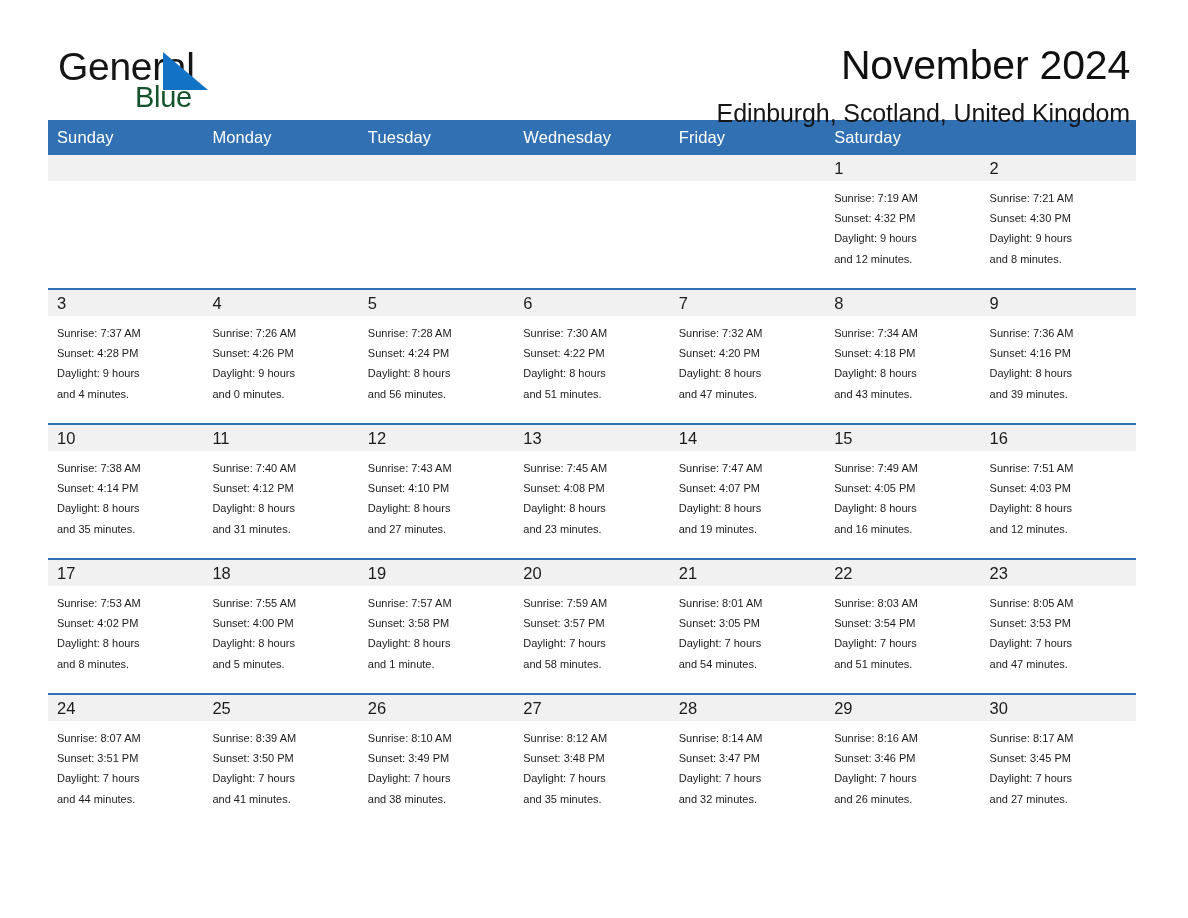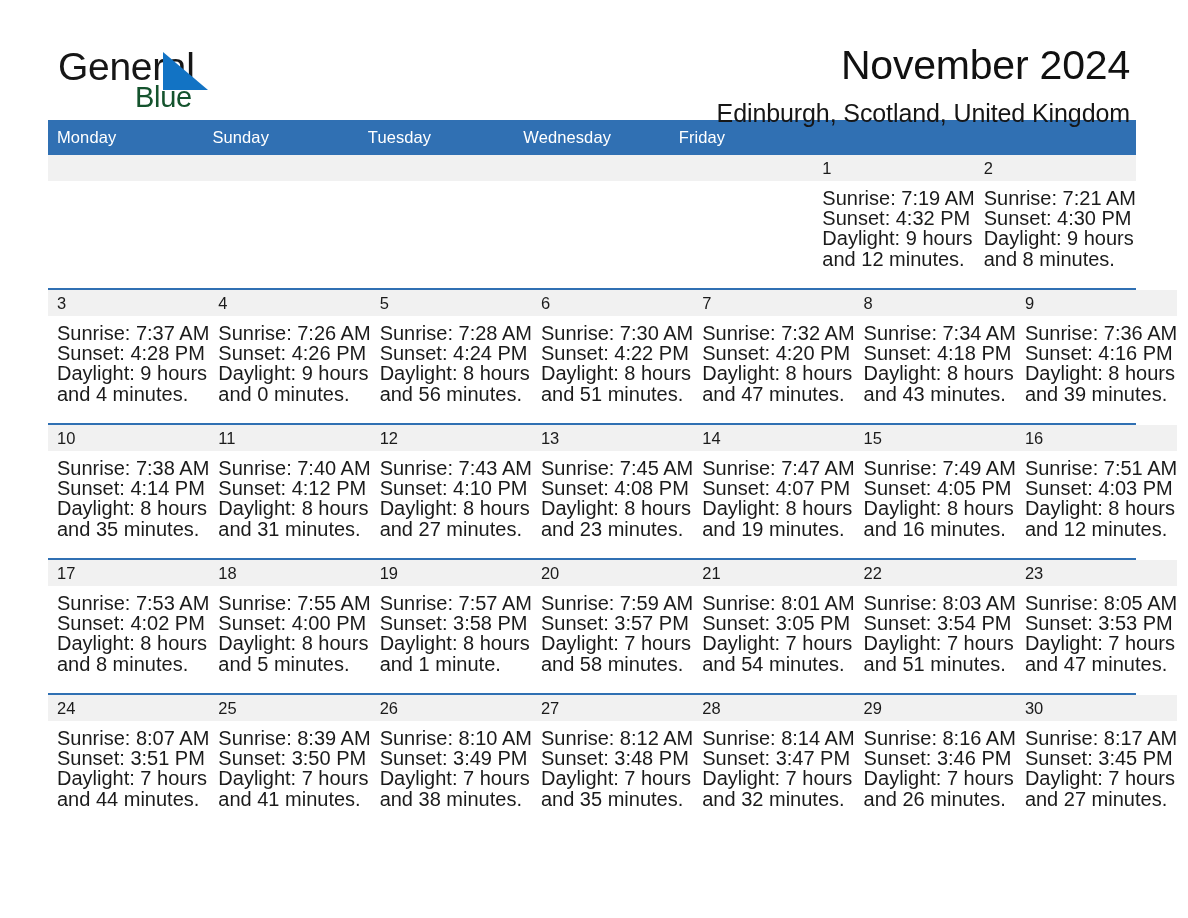--- a/index.html
+++ b/index.html
@@ -121,21 +121,21 @@
     background: #f1f1f1;
     height: 26px;
     box-sizing: border-box;
     padding: 3px 0 0 9px;
     font-size: 16.5px;
     line-height: 21px;
     color: #1b1b1b;
   }
   .day-body {
     padding: 7px 0 0 9px;
-    font-size: 20px;
+    font-size: 11px;
     line-height: 20.2px;
     color: #1b1b1b;
   }
   .day-body div {
     white-space: nowrap;
   }
   .day-cell.empty .day-body { visibility: hidden; }
 </style>
 </head>
 <body>
@@ -157,25 +157,26 @@
     <div class="title-block">
       <h1 class="cal-title">November 2024</h1>
       <h2 class="cal-subtitle">Edinburgh, Scotland, United Kingdom</h2>
     </div>
 
   </div>
 
   <div class="calendar">
 
     <div class="weekdays">
+      <div class="weekday">Sunday</div>
       <div class="weekday">Monday</div>
-      <div class="weekday">Sunday</div>
       <div class="weekday">Tuesday</div>
       <div class="weekday">Wednesday</div>
       <div class="weekday">Friday</div>
+      <div class="weekday">Saturday</div>
     </div>
 
     <div id="weeks-container">
         <div class="week">
           <div class="day-cell empty">
             <div class="day-num-band"></div>
             <div class="day-body">
               <div></div>
               <div></div>
               <div></div>

